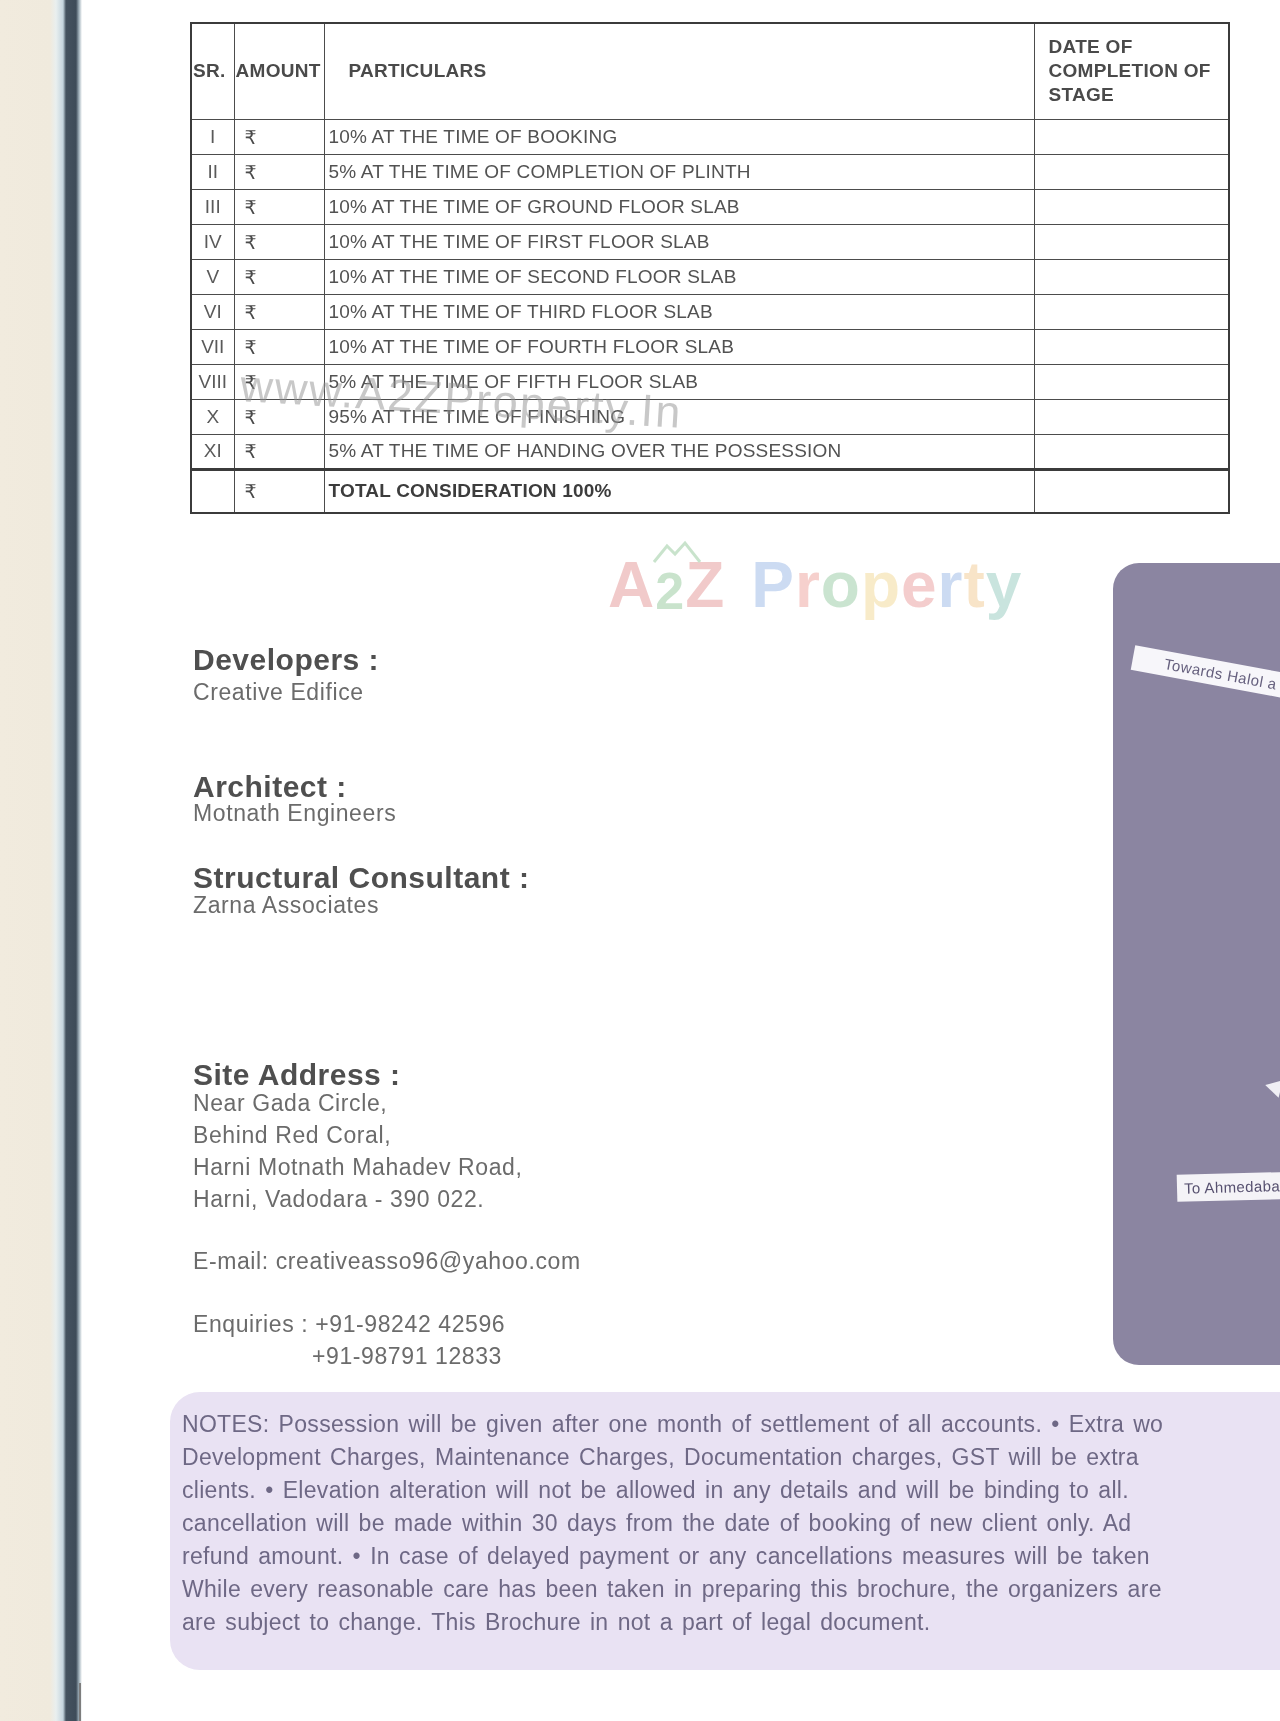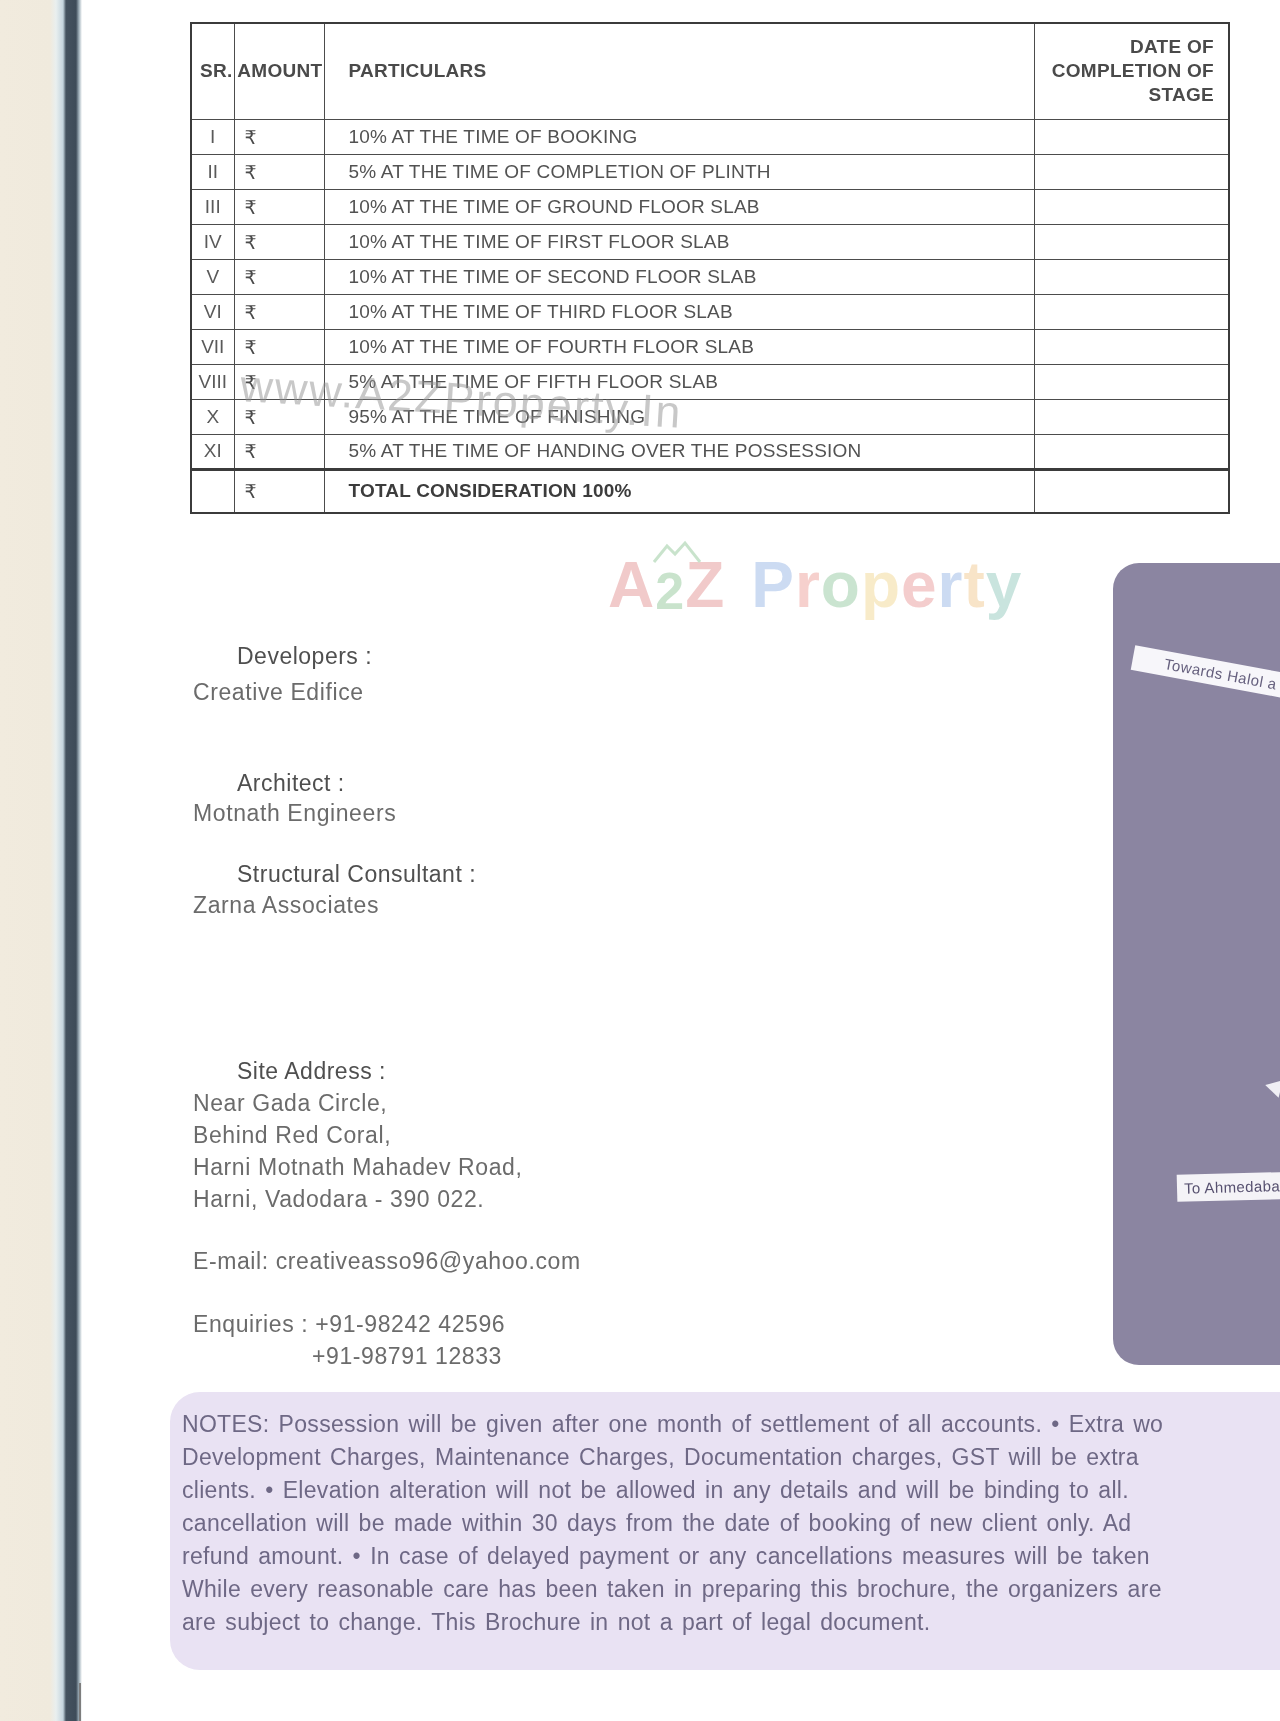--- a/index.html
+++ b/index.html
@@ -16,41 +16,41 @@
   }
   .scan-line-bottom{position:absolute;left:79px;top:1683px;width:2px;height:38px;background:#7d7d7d;}
 
   
   .ptable{position:absolute;left:190px;top:22px;width:1038px;}
   .ptable table{width:1038px;border-collapse:collapse;table-layout:fixed;border:2.5px solid #3b3b3b;}
   .ptable th,.ptable td{border:1.6px solid #4c4c4c;overflow:hidden;}
   .ptable thead tr{height:96px;}
   .ptable tbody tr{height:35px;}
   .ptable tbody tr.total-row{height:44px;border-top:3px solid #3b3b3b;}
-  .ptable th{font-size:19px;font-weight:bold;color:#4a4a4a;letter-spacing:.3px;text-align:right;}
+  .ptable th{font-size:19px;font-weight:bold;color:#4a4a4a;letter-spacing:.3px;text-align:left;}
   .ptable th.c-part{text-align:left;padding-left:24px;}
   .ptable th.c-date{padding:0 14px;line-height:24px;}
   td.sr{text-align:center;font-size:19px;color:#5a5a5a;}
   td.amt{padding-left:10px;font-family:"DejaVu Sans",sans-serif;font-size:19px;color:#4a4a4a;}
-  td.part{padding-left:24px;font-size:19px;color:#525252;letter-spacing:.2px;white-space:nowrap;}
+  td.part{padding-left:4px;font-size:19px;color:#525252;letter-spacing:.2px;white-space:nowrap;}
   tr.total-row td.part{font-weight:bold;color:#3c3c3c;}
 
   
   .wm-url{
     position:absolute;left:242px;top:360px;font-size:45px;color:rgba(145,145,145,.5);
     transform:rotate(3.5deg);transform-origin:left top;letter-spacing:2px;white-space:nowrap;
   }
   .wm-logo{
     position:absolute;left:608px;top:548px;font-size:64px;font-weight:bold;
     letter-spacing:1px;opacity:.28;white-space:nowrap;
   }
   .wm-logo .mtn{position:absolute;left:44px;top:-8px;}
 
   
-  .t-label{position:absolute;left:193px;font-size:23px;font-weight:normal;color:#4f4f4f;letter-spacing:.5px;white-space:nowrap;margin-left:44px;}
+  .t-label{position:absolute;left:193px;font-size:30px;font-weight:bold;color:#4f4f4f;letter-spacing:.5px;white-space:nowrap;}
   .t-value{position:absolute;left:193px;font-size:23px;color:#6b6b6b;letter-spacing:.6px;white-space:nowrap;}
   .dev-l{top:643px;} .dev-v{top:679px;}
   .arc-l{top:770px;} .arc-v{top:800px;}
   .str-l{top:861px;} .str-v{top:892px;}
   .site-l{top:1058px;}
   .addr0{top:1090px;} .addr1{top:1122px;} .addr2{top:1154px;} .addr3{top:1186px;}
   .email{top:1248px;}
   .enq1{top:1311px;text-align:center;} .enq2{top:1343px;left:312px;}
 
   

